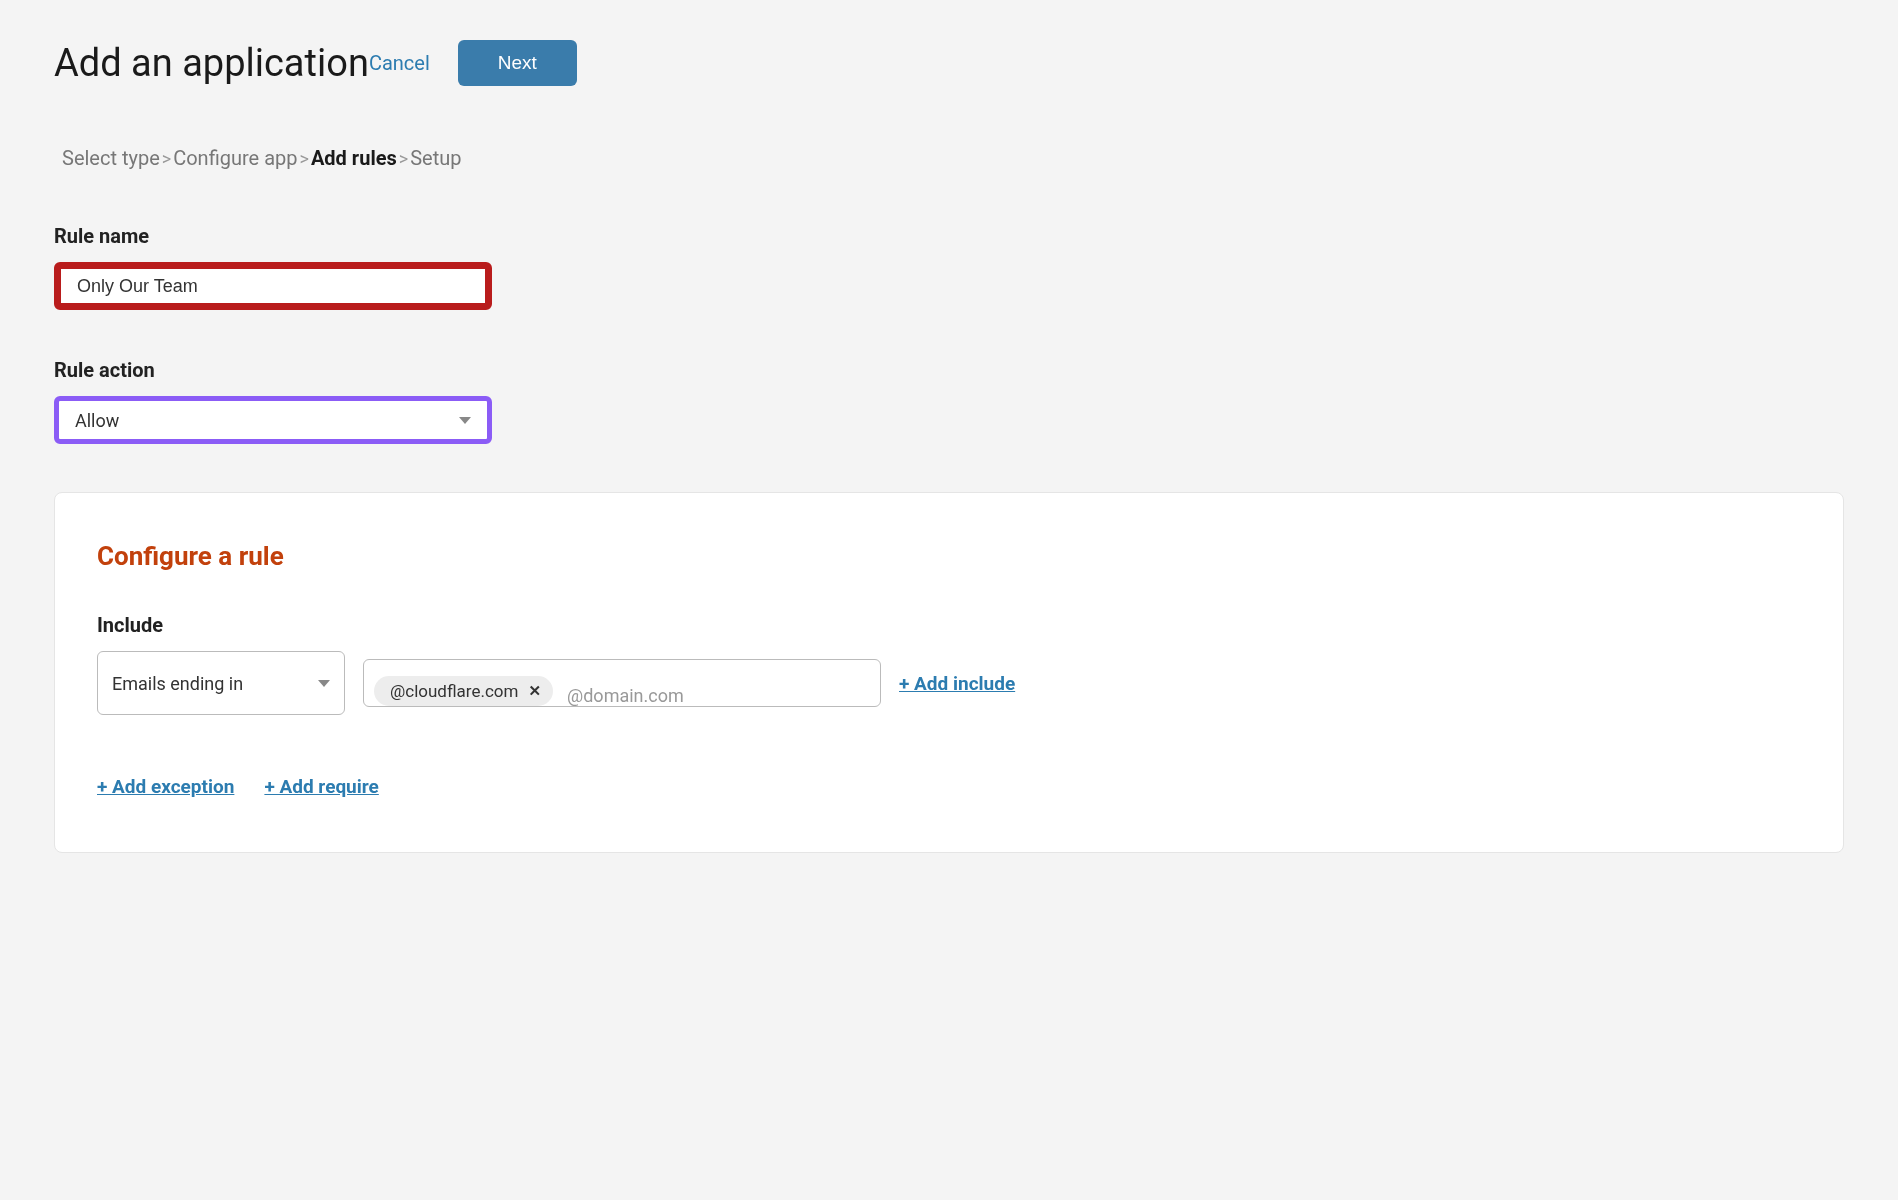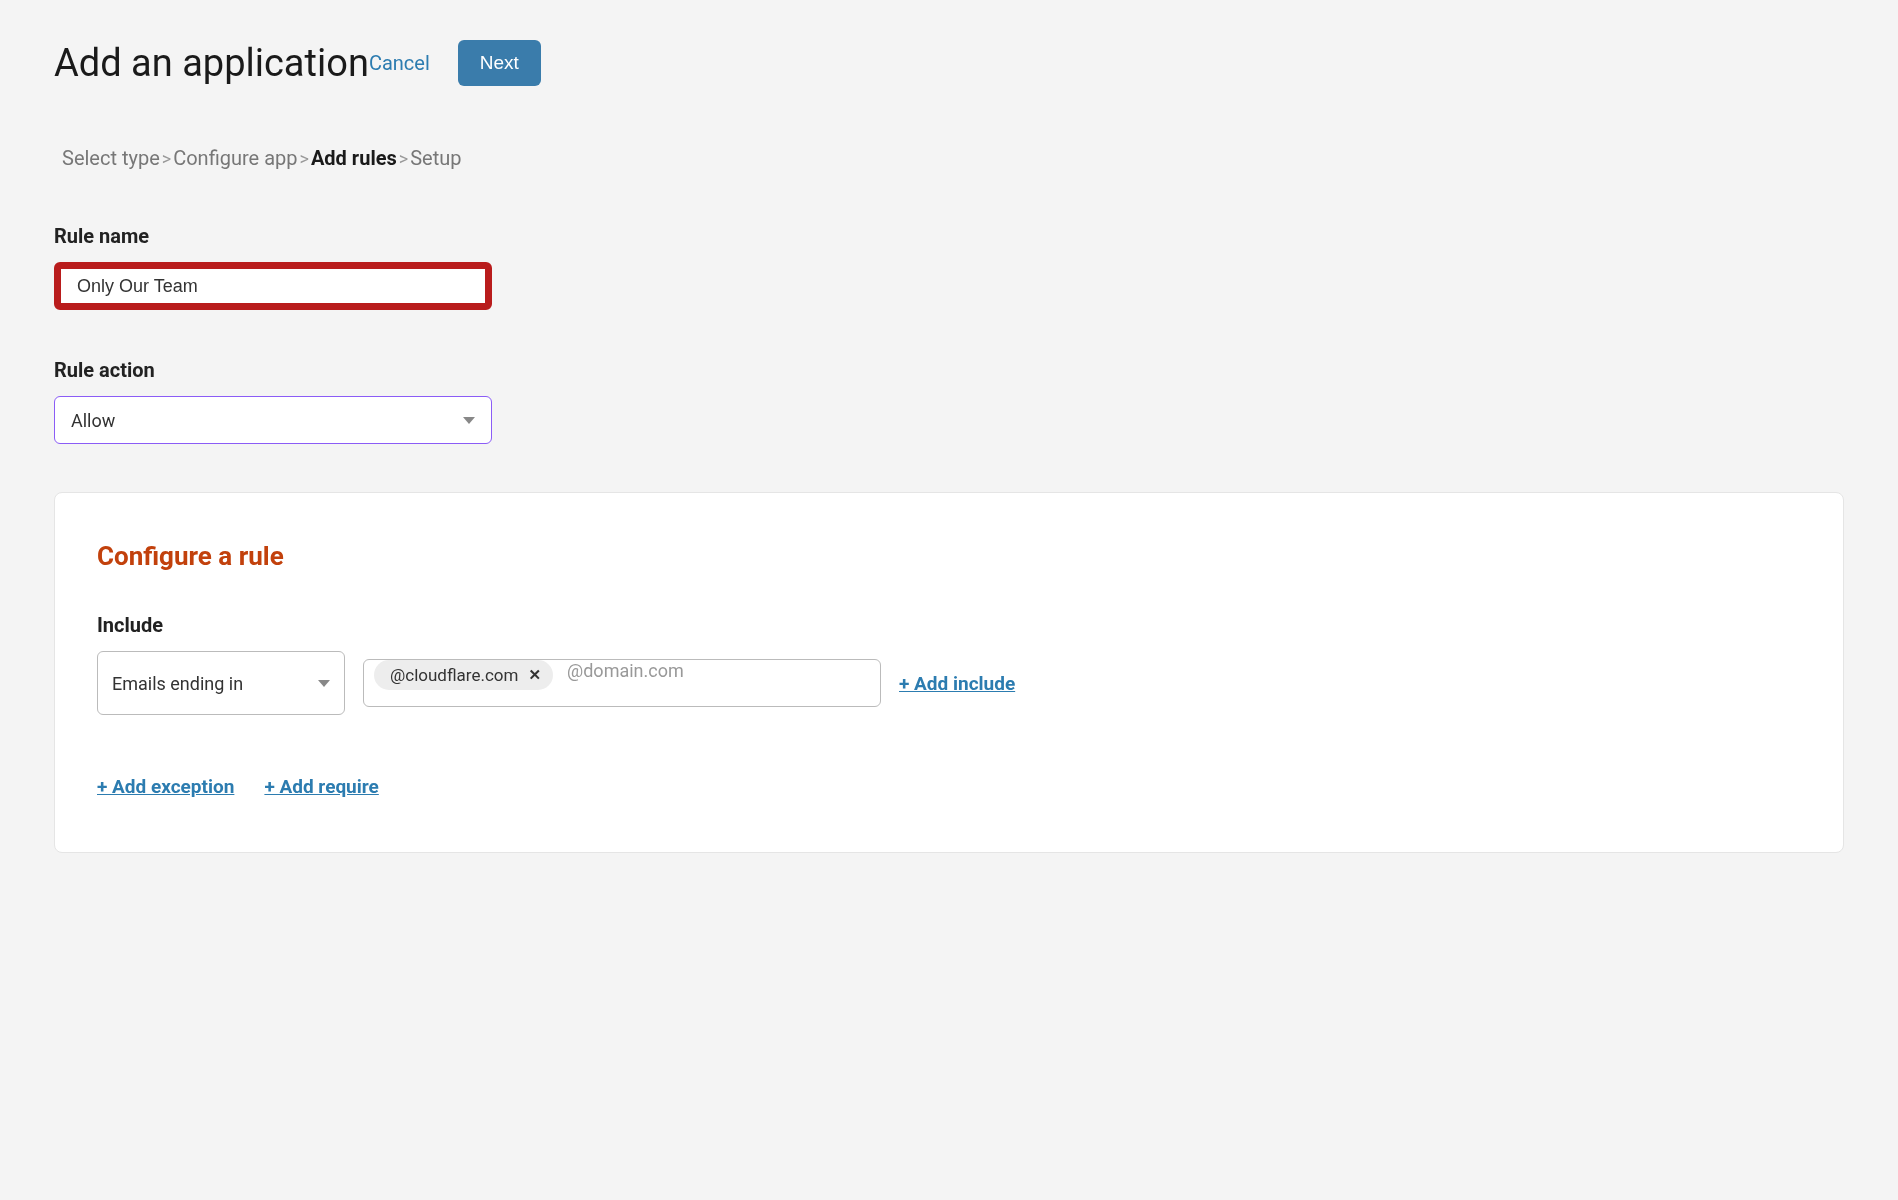--- a/index.html
+++ b/index.html
@@ -32,21 +32,21 @@
       color: #2c7cb0;
       font-size: 20px;
       cursor: pointer;
       text-decoration: none;
     }
     .next-button {
       background-color: #3a7cab;
       color: #fff;
       border: none;
       border-radius: 6px;
-      padding: 12px 22px;
+      padding: 12px 40px;
       font-size: 19px;
       cursor: pointer;
     }
     .breadcrumbs {
       display: flex;
       align-items: center;
       gap: 2px;
       font-size: 20px;
       color: #777;
       margin-bottom: 54px;
@@ -83,21 +83,21 @@
       background: #fff;
       color: #333;
     }
     .select-wrapper {
       position: relative;
       width: 438px;
     }
     .select-box {
       width: 100%;
       height: 48px;
-      border: 1px solid #8b5cf6;
+      border: 5px solid #8b5cf6;
       border-radius: 6px;
       padding: 0 16px;
       font-size: 18px;
       background: #fff;
       color: #333;
       display: flex;
       align-items: center;
       justify-content: space-between;
       cursor: pointer;
     }
@@ -147,21 +147,21 @@
       cursor: pointer;
     }
     .tag-input {
       width: 518px;
       height: 48px;
       border: 1px solid #bbb;
       border-radius: 6px;
       padding: 0 10px;
       background: #fff;
       display: flex;
-      align-items: flex-start;
+      align-items: flex-end;
       gap: 14px;
     }
     .tag-chip {
       background: #ededed;
       border-radius: 16px;
       padding: 5px 12px 5px 16px;
       display: flex;
       align-items: center;
       gap: 10px;
       font-size: 17px;

